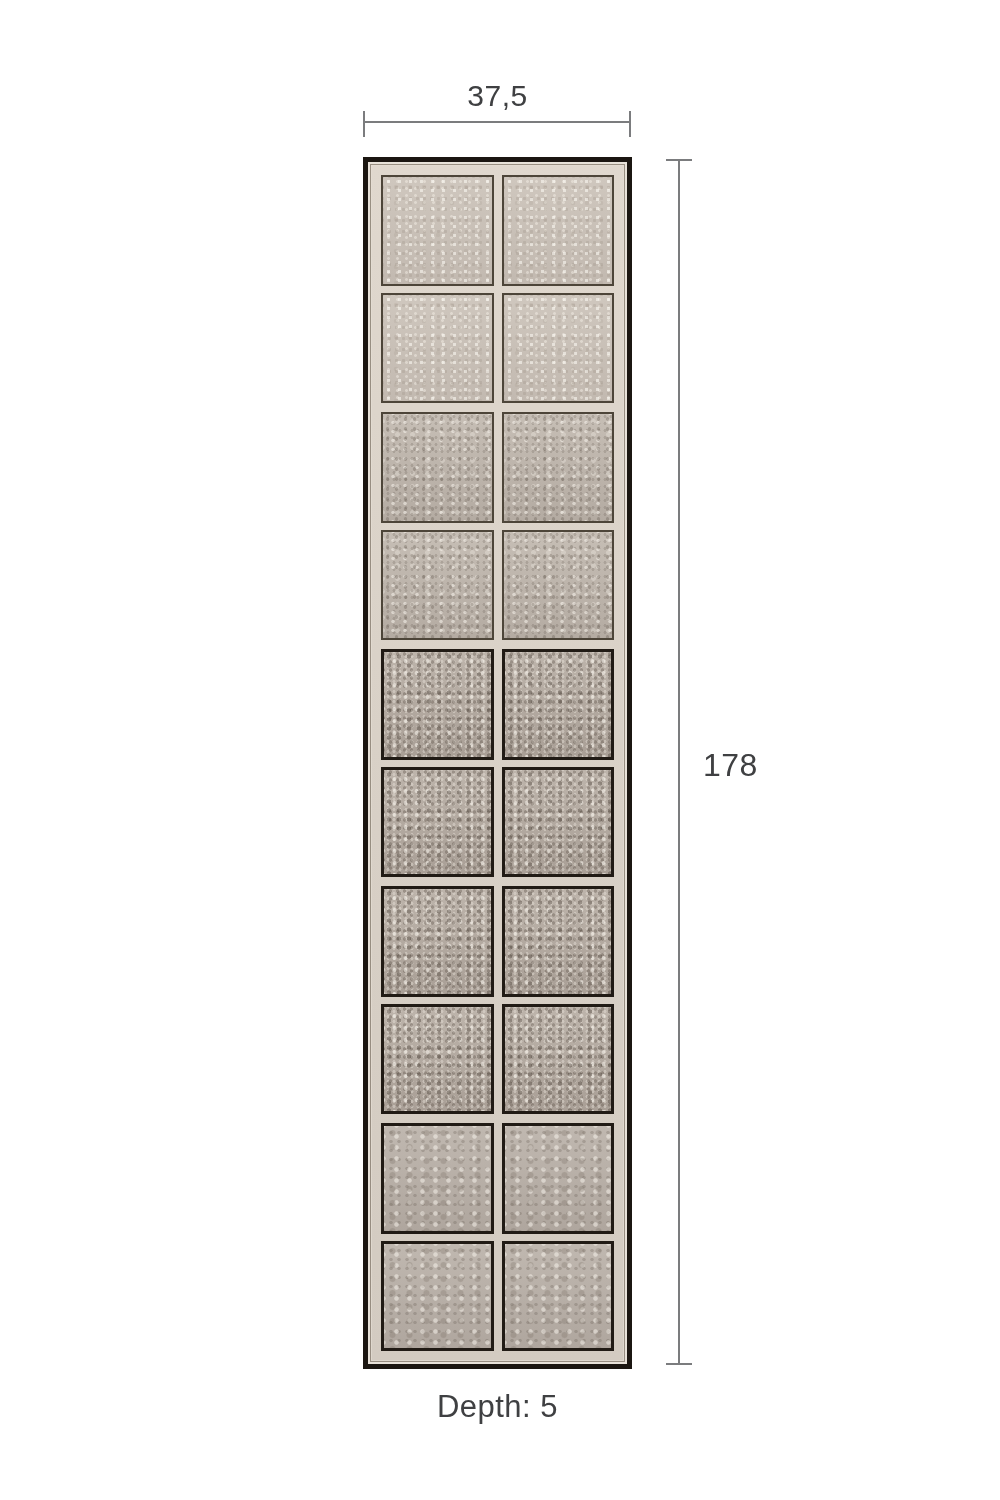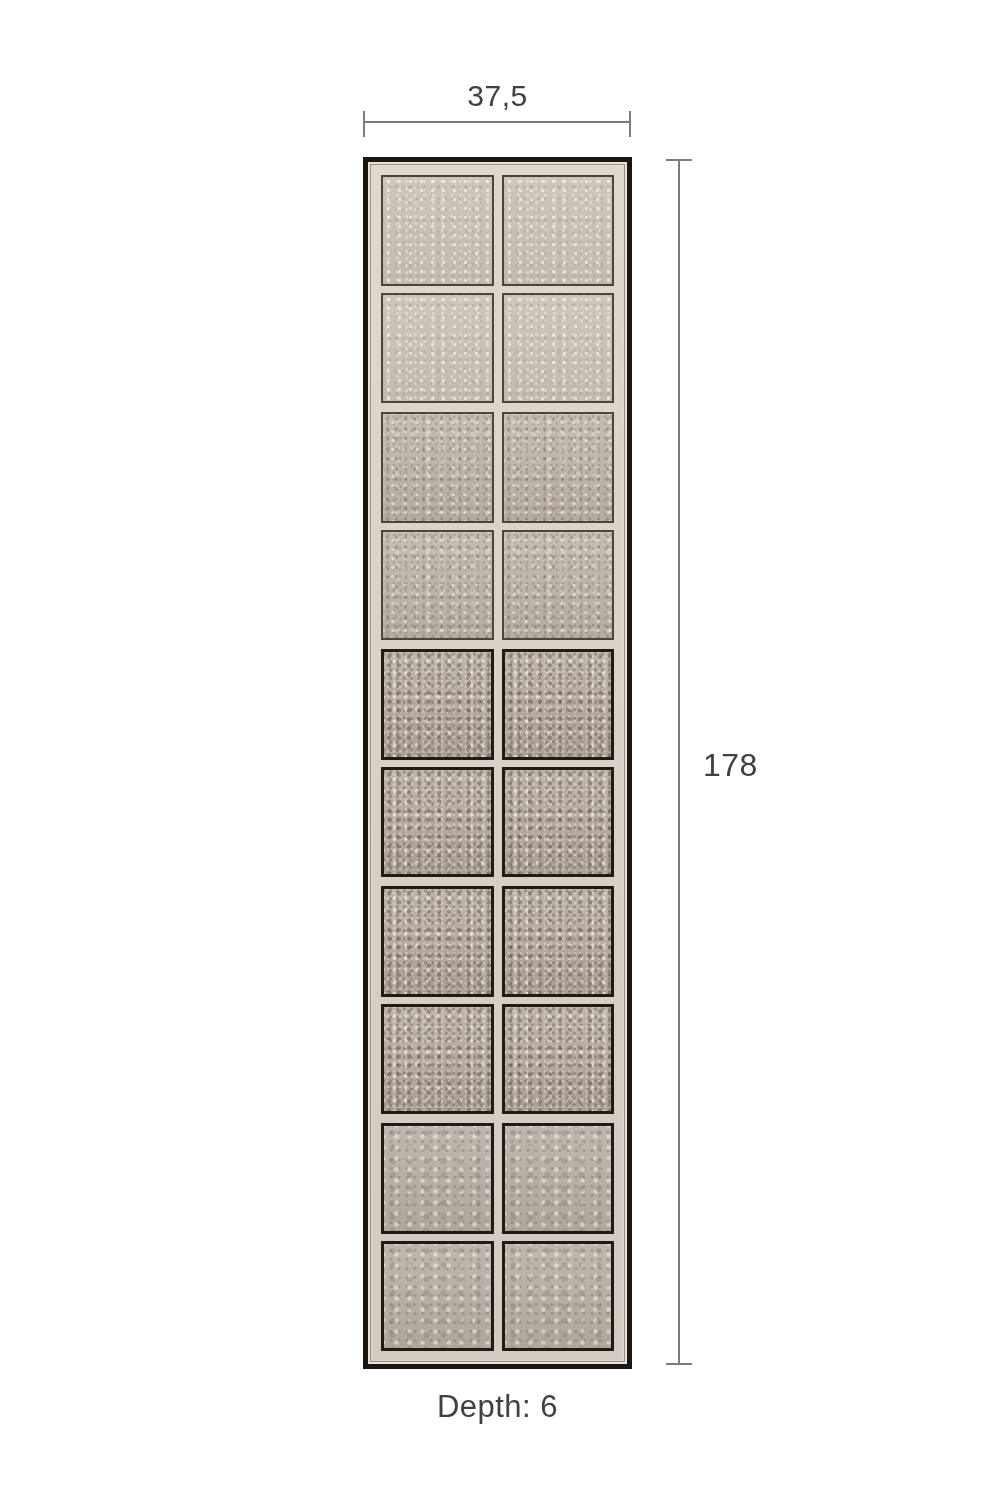--- a/index.html
+++ b/index.html
@@ -202,15 +202,15 @@
             <div class="pane tone-soft"></div>
           </div>
           <div class="prow">
             <div class="pane tone-soft"></div>
             <div class="pane tone-soft"></div>
           </div>
         </div>
       </div>
   </div>
 
-  <div class="dim-label depth-label">Depth: 6</div>
+  <div class="dim-label depth-label">Depth: 5</div>
 
 </div>
 
 </body></html>

